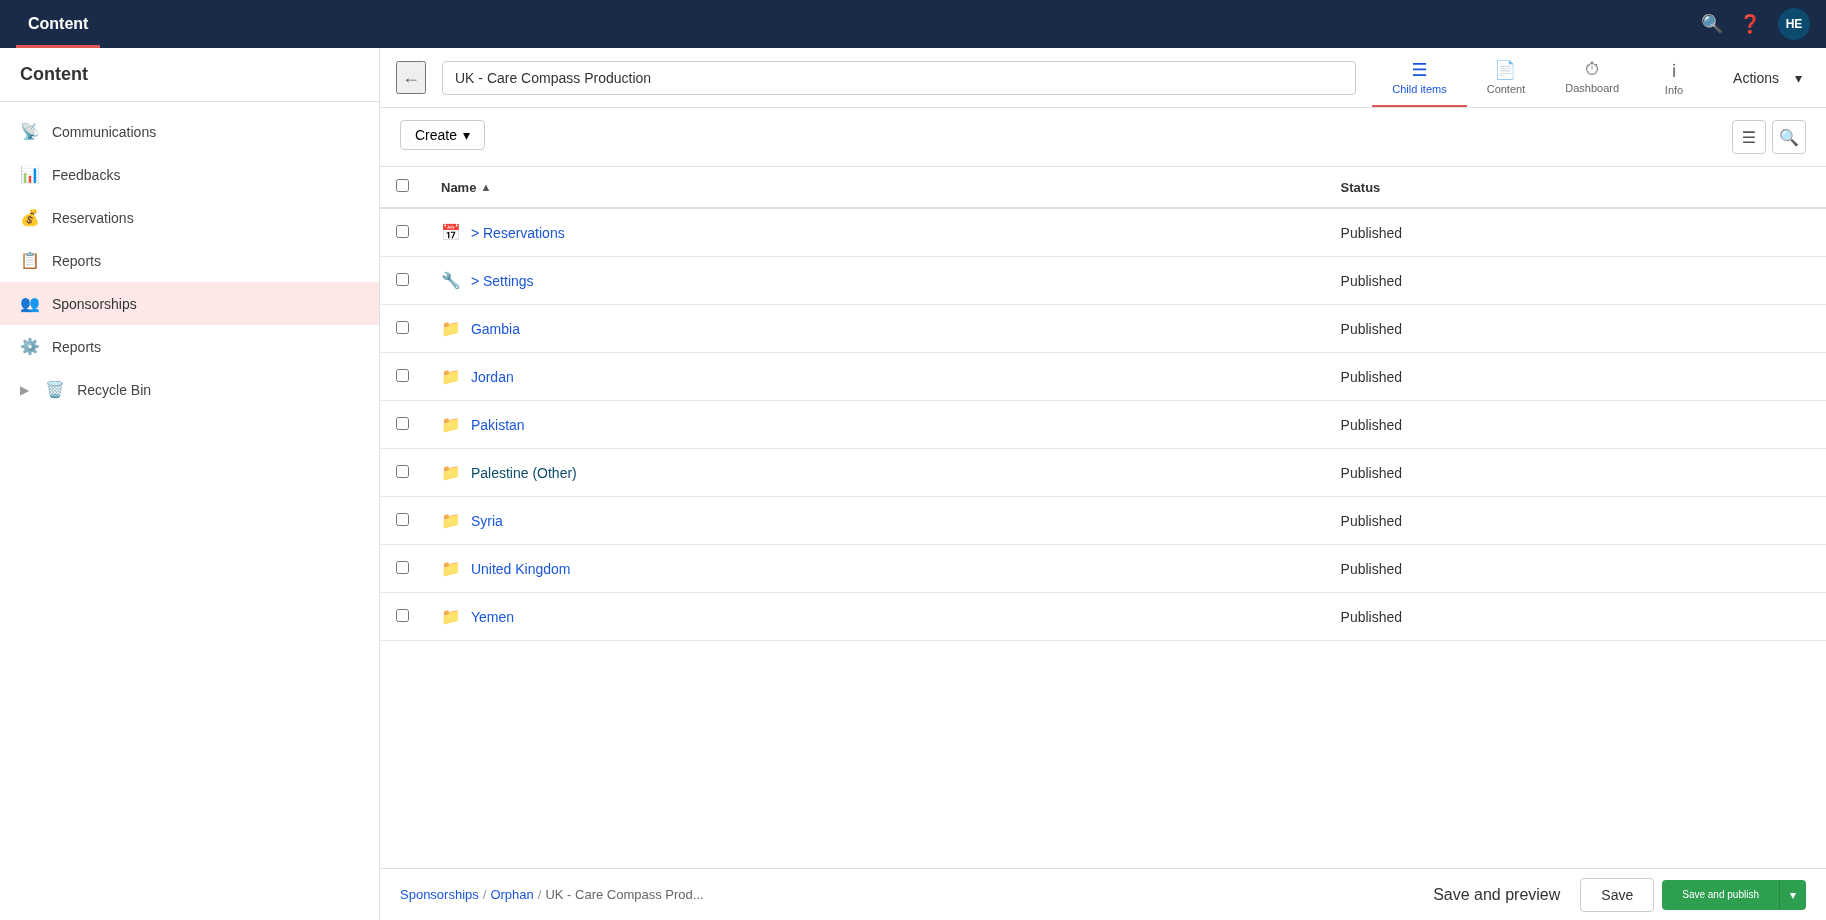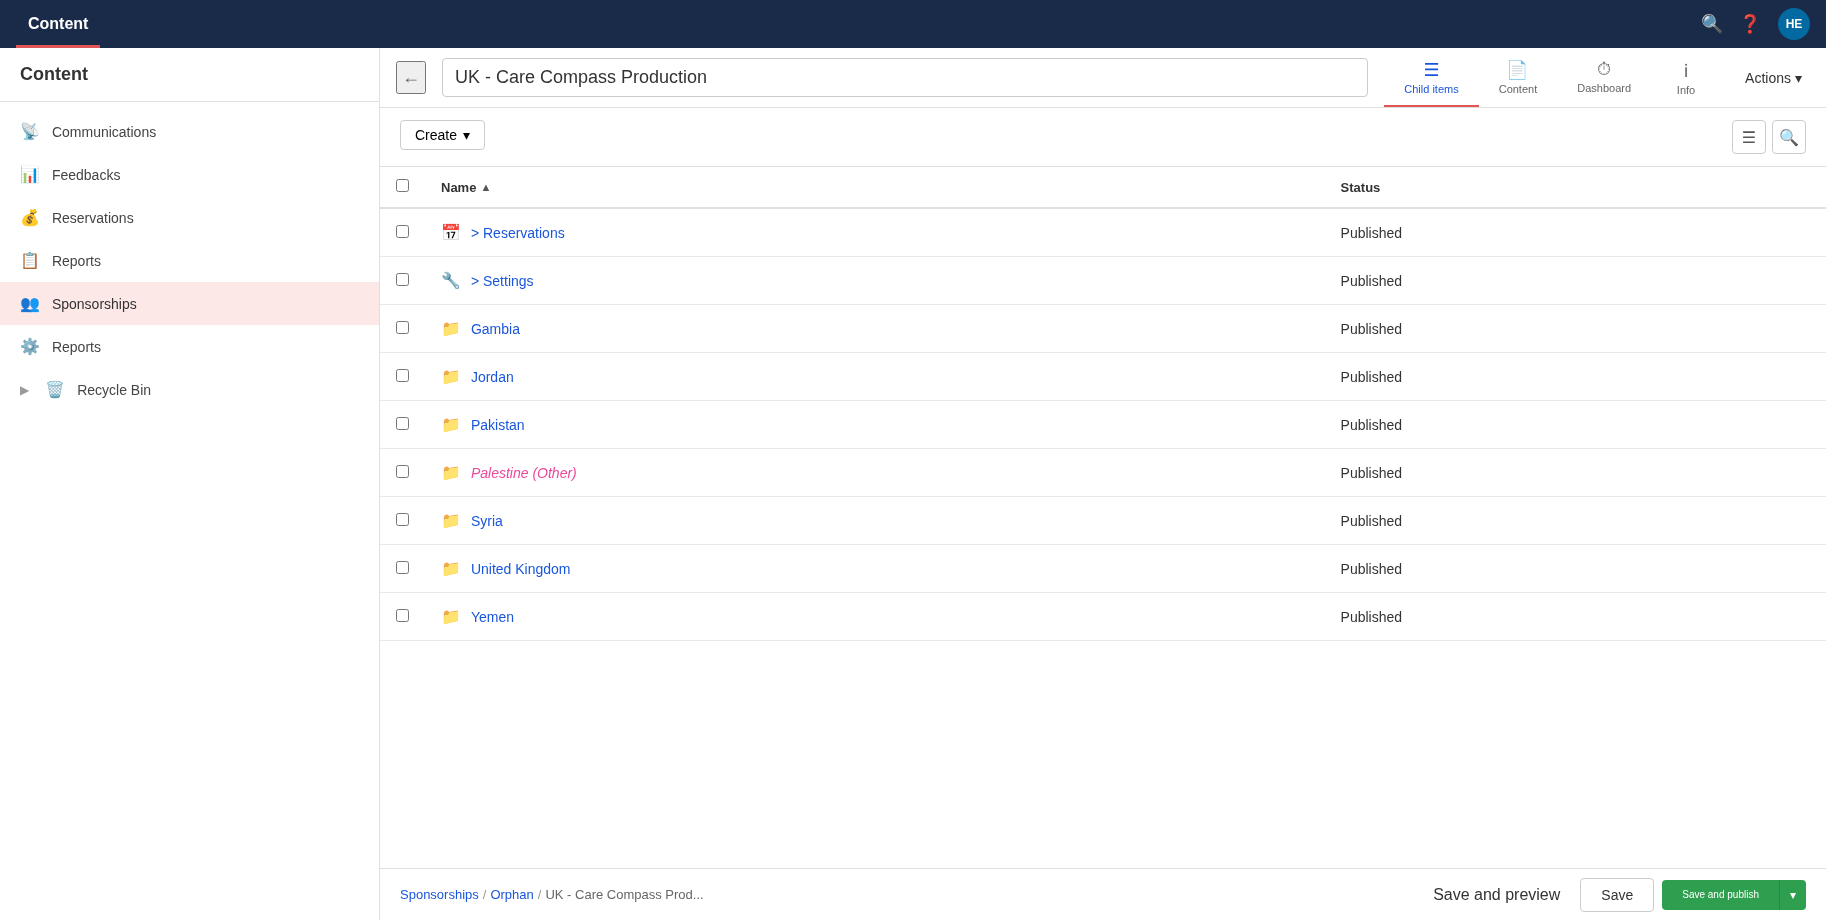--- a/index.html
+++ b/index.html
@@ -14,21 +14,21 @@
       align-items: center;
       justify-content: space-between;
       padding: 0 16px;
       flex-shrink: 0;
     }
     .top-nav-left { display: flex; align-items: center; gap: 8px; }
     .top-nav-title { font-size: 16px; font-weight: 600; color: white; }
     .top-nav-right { display: flex; align-items: center; gap: 16px; }
     .top-nav-icon { color: white; font-size: 18px; cursor: pointer; }
     .avatar {
-      width: 32px; height: 32px; border-radius: 50%; background: #0369a1;
+      width: 32px; height: 32px; border-radius: 50%; background: #0c4a6e;
       display: flex; align-items: center; justify-content: center;
       color: white; font-size: 12px; font-weight: bold; cursor: pointer;
     }
 
     
     .main-layout {
       display: flex;
       flex: 1;
       overflow: hidden;
     }
@@ -87,21 +87,21 @@
       color: #666;
       cursor: pointer;
       font-size: 18px;
       padding: 4px;
     }
     .page-title-input {
       flex: 1;
       border: 1px solid #ccc;
       border-radius: 4px;
       padding: 8px 12px;
-      font-size: 18px;
+      font-size: 14px;
       color: #333;
     }
     .header-tabs {
       display: flex;
       align-items: stretch;
       gap: 0;
       height: 100%;
     }
     .header-tab {
       display: flex;
@@ -114,21 +114,21 @@
       color: #666;
       font-size: 11px;
       border-bottom: 2px solid transparent;
       min-width: 70px;
     }
     .header-tab .tab-icon { font-size: 18px; }
     .header-tab.active { color: #1a56db; border-bottom-color: #e05555; }
     .actions-btn {
       display: flex;
       align-items: center;
-      gap: 4px;
+      gap: 16px;
       cursor: pointer;
       font-size: 14px;
       color: #333;
       font-weight: 500;
       padding: 0 8px;
     }
 
     
     .toolbar {
       background: white;
@@ -440,21 +440,21 @@
     <a style="color:#1a56db;cursor:pointer;text-decoration:none;">Pakistan</a>
   </div>
               </td>
               <td>Published</td>
             </tr>
             <tr>
               <td><input type="checkbox" style=""></td>
               <td>
                 <div class="name-cell">
     <span class="row-icon">📁</span>
-    <a style="color:#ec4899;cursor:pointer;text-decoration:none;font-style:italic;">Palestine (Other)</a>
+    <a style="color:#0c4a6e;cursor:pointer;text-decoration:none;">Palestine (Other)</a>
   </div>
               </td>
               <td>Published</td>
             </tr>
             <tr>
               <td><input type="checkbox" style=""></td>
               <td>
                 <div class="name-cell">
     <span class="row-icon">📁</span>
     <a style="color:#1a56db;cursor:pointer;text-decoration:none;">Syria</a>

